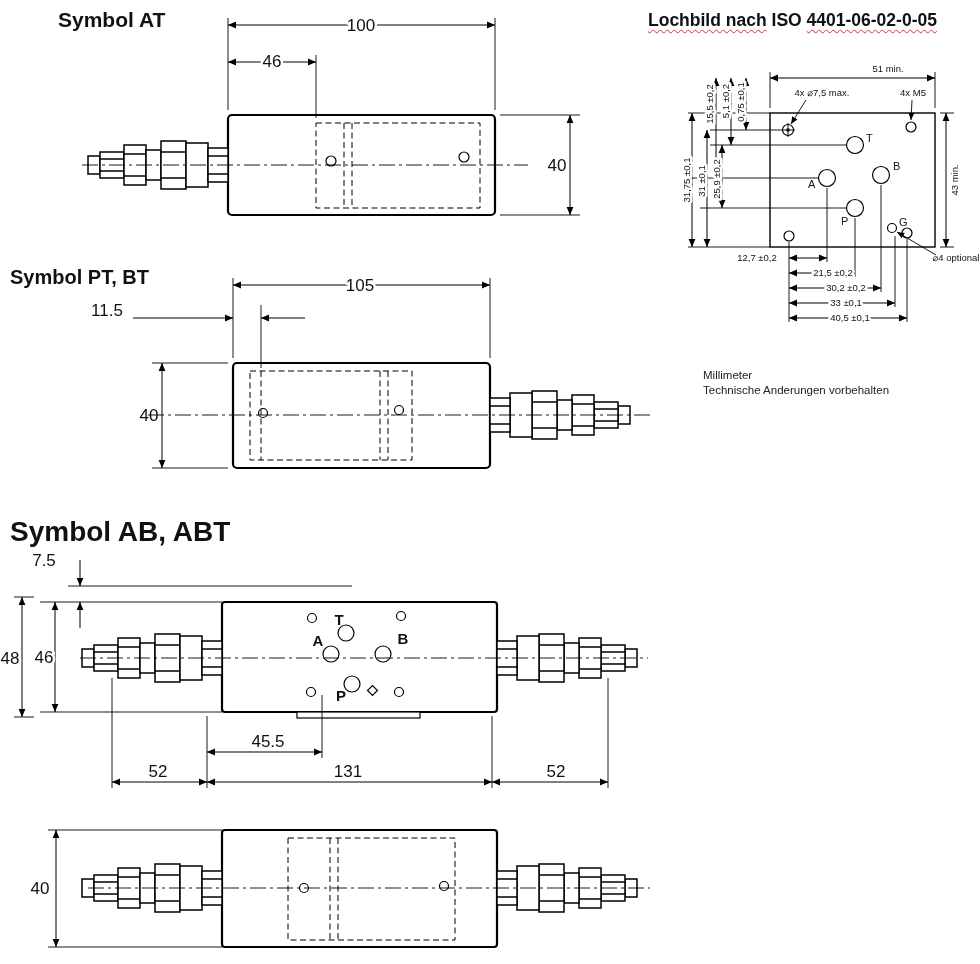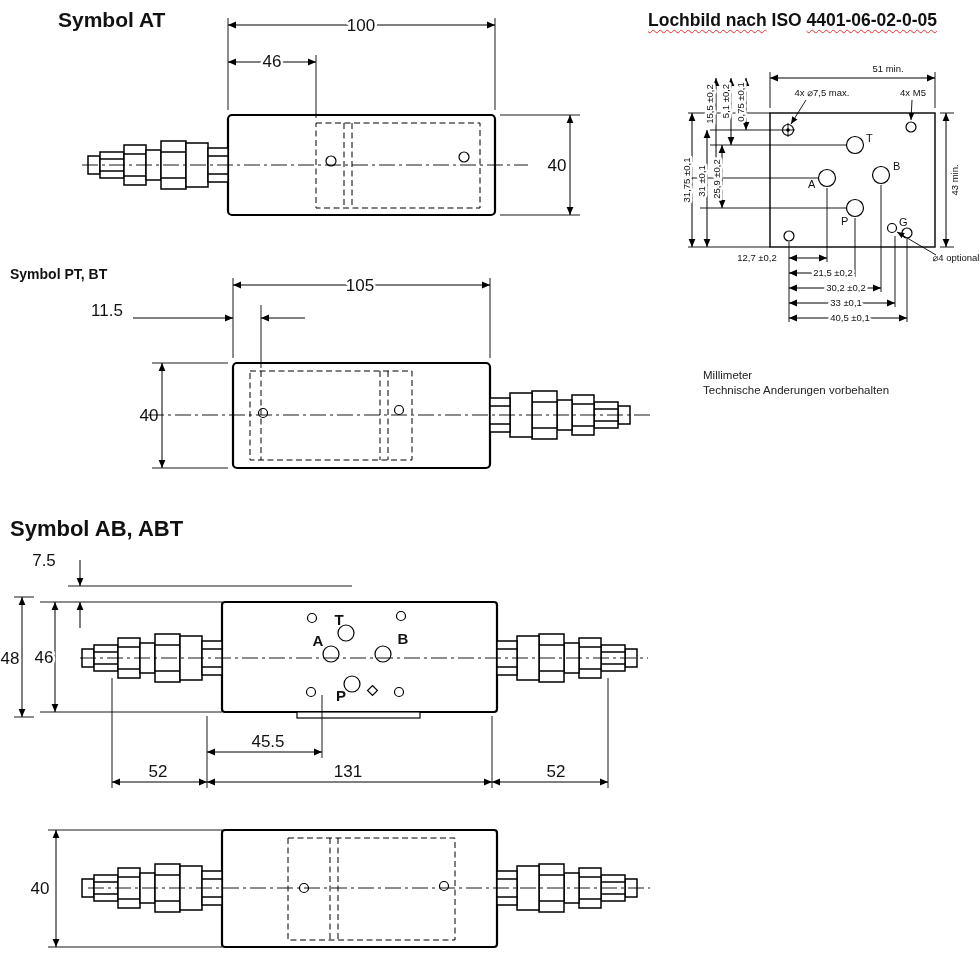--- a/index.html
+++ b/index.html
@@ -5,22 +5,22 @@
   html,body { margin:0; padding:0; background:#fff; }
   .canvas {
     position:relative; width:980px; height:964px; background:#fff;
     font-family:"Liberation Sans", sans-serif; color:#000; overflow:hidden;
   }
   .hdg { position:absolute; font-weight:bold; color:#111; white-space:nowrap; }
   .h-at    { left:10px;  top:8px;   font-size:21px;margin-left:48px; }
   .h-iso   { left:648px; top:10px;  font-size:17.5px; }
   .h-iso span { margin-right:0.28em; }
   .h-iso .sq { text-decoration:underline wavy #e03030; text-decoration-thickness:1px; text-underline-offset:3px; }
-  .h-ptbt  { left:10px;  top:266px; font-size:14px; }
-  .h-ababt { left:10px;  top:516px; font-size:22px; }
+  .h-ptbt  { left:10px;  top:266px; font-size:20px; }
+  .h-ababt { left:10px;  top:516px; font-size:28px; }
   .notes   { position:absolute; left:685px; top:368px; font-size:11.5px; line-height:1.3; color:#222;margin-left:18px; }
   svg.drawing { position:absolute; left:0; top:0; }
   svg text { font-family:"Liberation Sans", sans-serif; fill:#111; }
   .outline { fill:#fff; stroke:#000; stroke-width:2.2; }
   .plate   { fill:#fff; stroke:#000; stroke-width:1.4; }
   .thin    { fill:none; stroke:#000; stroke-width:1.2; }
   .solid   { fill:#fff; stroke:#000; stroke-width:1.2; }
   .dashed  { fill:none; stroke:#000; stroke-width:1; stroke-dasharray:6 3.5; }
   .cl      { fill:none; stroke:#000; stroke-width:0.9; stroke-dasharray:16 4 3 4; }
   .dim     { stroke:#000; stroke-width:1; fill:none; }

